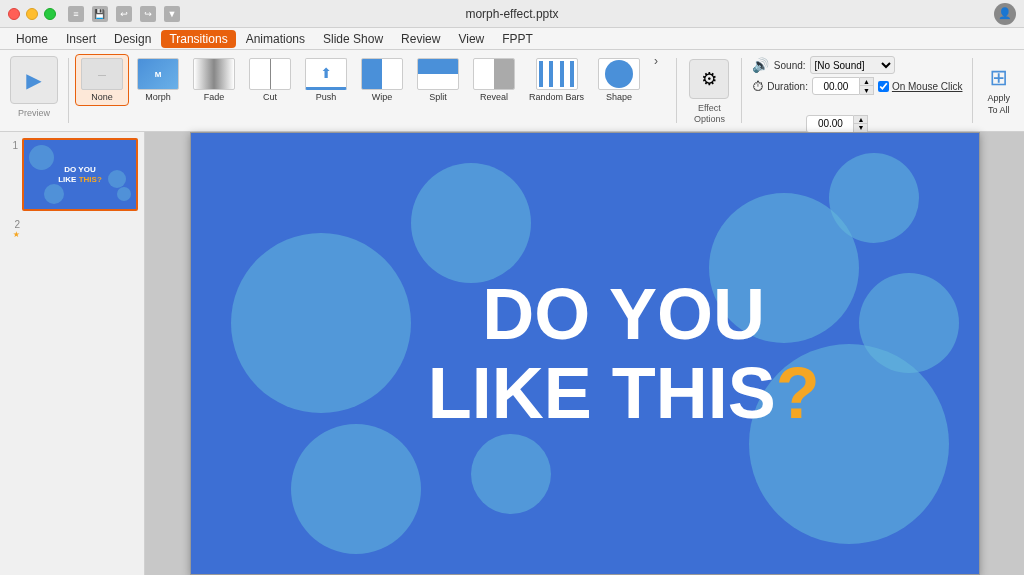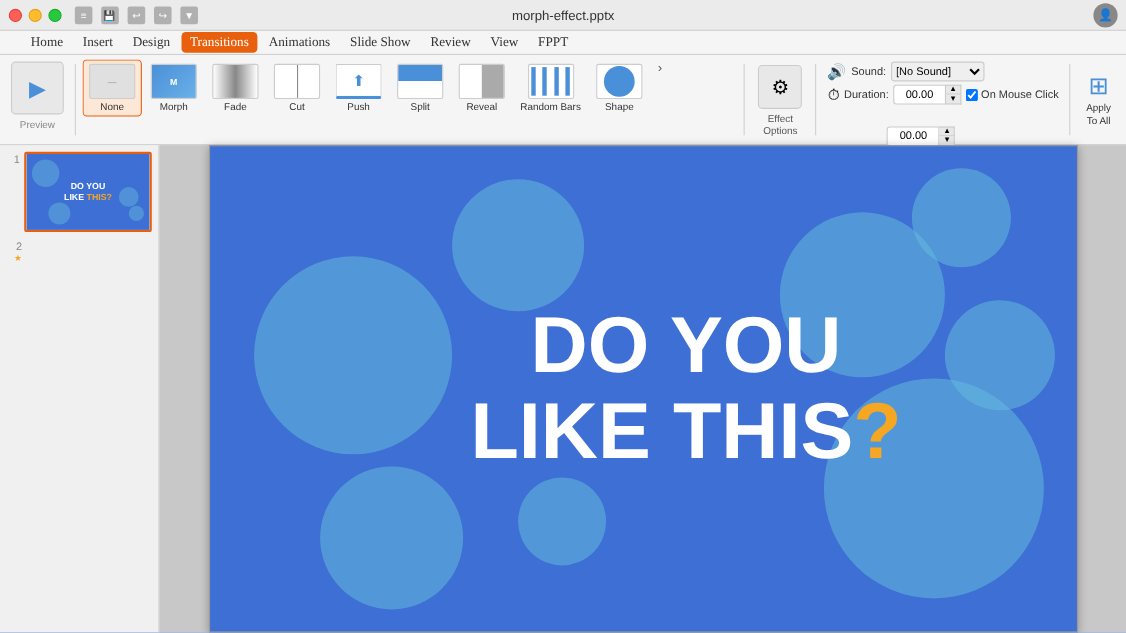--- a/index.html
+++ b/index.html
@@ -14,21 +14,21 @@
     .dot-green { background: #27c93f; border: 1px solid #1aab29; }
     .title-bar-icons { display: flex; gap: 8px; margin-left: 12px; align-items: center; }
     .tb-icon { width: 16px; height: 16px; background: #b0b0b0; border-radius: 2px; display: flex; align-items: center; justify-content: center; font-size: 9px; color: #fff; }
     .title-center { position: absolute; left: 50%; transform: translateX(-50%); font-size: 12px; color: #333; font-weight: 500; }
     .title-bar-right { margin-left: auto; display: flex; align-items: center; gap: 8px; }
     .search-bar { background: #d5d5d5; border-radius: 12px; padding: 2px 10px 2px 22px; font-size: 11px; color: #888; width: 180px; position: relative; height: 20px; display: flex; align-items: center; }
     .search-bar::before { content: '🔍'; position: absolute; left: 5px; font-size: 9px; }
     .user-icon { width: 22px; height: 22px; border-radius: 50%; background: #888; display: flex; align-items: center; justify-content: center; color: #fff; font-size: 11px; }
 
     
-    .menu-bar { height: 22px; background: #f5f5f5; display: flex; align-items: center; padding: 0 20px; border-bottom: 1px solid #d0d0d0; gap: 2px; font-family: Liberation Serif, serif; }
+    .menu-bar { height: 22px; background: #f5f5f5; display: flex; align-items: center; padding: 0 8px; border-bottom: 1px solid #d0d0d0; gap: 2px; }
     .menu-item { padding: 2px 8px; font-size: 12px; color: #333; border-radius: 3px; cursor: pointer; white-space: nowrap; }
     .menu-item.active { background: #e8600d; color: #fff; border-radius: 4px; }
 
     
     .ribbon { height: 82px; background: #f5f5f5; border-bottom: 1px solid #d0d0d0; display: flex; align-items: stretch; padding: 4px 6px; gap: 4px; }
     .ribbon-group { display: flex; flex-direction: column; align-items: center; padding: 2px 4px; position: relative; }
     .ribbon-group-label { font-size: 9px; color: #888; margin-top: 2px; text-align: center; }
     .ribbon-items { display: flex; gap: 2px; align-items: flex-start; flex: 1; }
     .transition-btn { display: flex; flex-direction: column; align-items: center; padding: 3px 5px; border-radius: 4px; cursor: pointer; min-width: 50px; }
     .transition-btn.selected { background: #fde8d8; border: 1px solid #e8600d; }
@@ -153,20 +153,24 @@
         <span class="transition-label">Cut</span>
       </div>
 
       <div class="transition-btn">
         <div class="transition-thumb push-thumb">
           <span style="font-size:14px;color:#4a90d9;">⬆</span>
         </div>
         <span class="transition-label">Push</span>
       </div>
 
+      <div class="transition-btn">
+        <div class="transition-thumb wipe-thumb"></div>
+        <span class="transition-label">Wipe</span>
+      </div>
 
       <div class="transition-btn">
         <div class="transition-thumb split-thumb"></div>
         <span class="transition-label">Split</span>
       </div>
 
       <div class="transition-btn">
         <div class="transition-thumb reveal-thumb">
           <div class="reveal-inner"></div>
         </div>
@@ -225,21 +229,21 @@
       <span style="font-size:10px;color:#333;">Duration:</span>
       <div style="display:flex;align-items:center;">
         <input type="text" style="width: 48px; height: 18px; border: 1px solid rgb(204, 204, 204); border-radius: 3px 0px 0px 3px; font-size: 10px; padding: 0px 4px; text-align: center;" value="00.00">
         <div style="display:flex;flex-direction:column;">
           <div style="width:14px;height:9px;background:#e8e8e8;border:1px solid #ccc;border-left:none;display:flex;align-items:center;justify-content:center;font-size:7px;cursor:pointer;">▲</div>
           <div style="width:14px;height:9px;background:#e8e8e8;border:1px solid #ccc;border-left:none;border-top:none;display:flex;align-items:center;justify-content:center;font-size:7px;cursor:pointer;">▼</div>
         </div>
       </div>
       <div style="display:flex;align-items:center;gap:3px;">
         <input type="checkbox" checked="" style="width: 11px; height: 11px;">
-        <span style="font-size:10px;color:#333;">On Mouse Click</span>
+        <span style="font-size:10px;color:#333;text-decoration:underline;">On Mouse Click</span>
       </div>
     </div>
 
     <div style="display:flex;align-items:center;gap:4px;">
       <div style="width:18px;"></div>
       <span style="font-size:10px;color:#333;min-width:28px;margin-top:40px;">After:</span>
       <div style="display:flex;align-items:center;">
         <input type="text" style="width: 48px; height: 18px; border: 1px solid rgb(204, 204, 204); border-radius: 3px 0px 0px 3px; font-size: 10px; padding: 0px 4px; text-align: center;" value="00.00">
         <div style="display:flex;flex-direction:column;">
           <div style="width:14px;height:9px;background:#e8e8e8;border:1px solid #ccc;border-left:none;display:flex;align-items:center;justify-content:center;font-size:7px;cursor:pointer;">▲</div>

